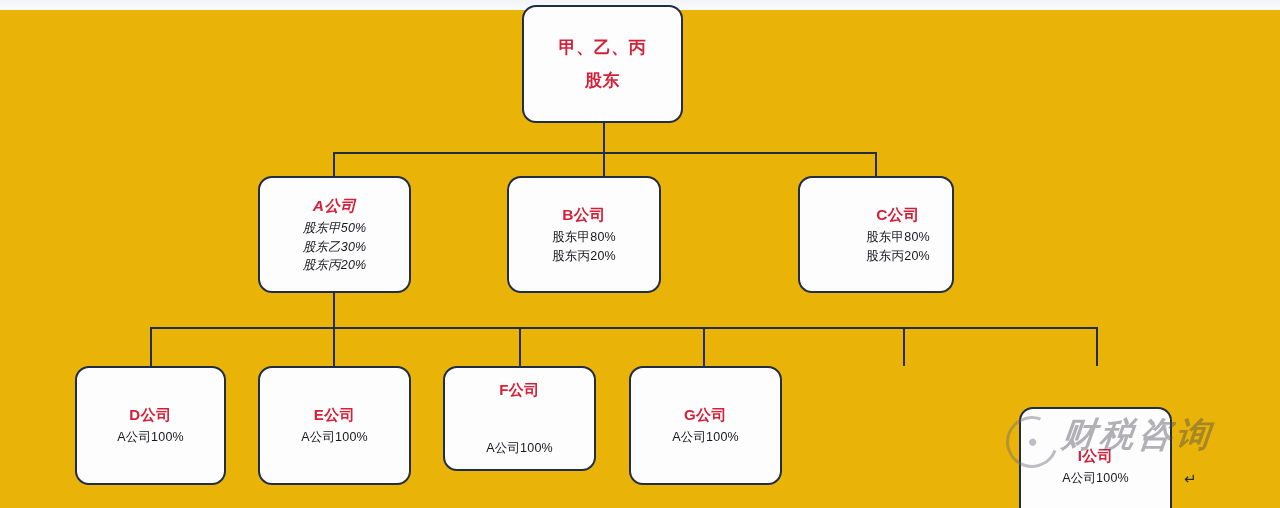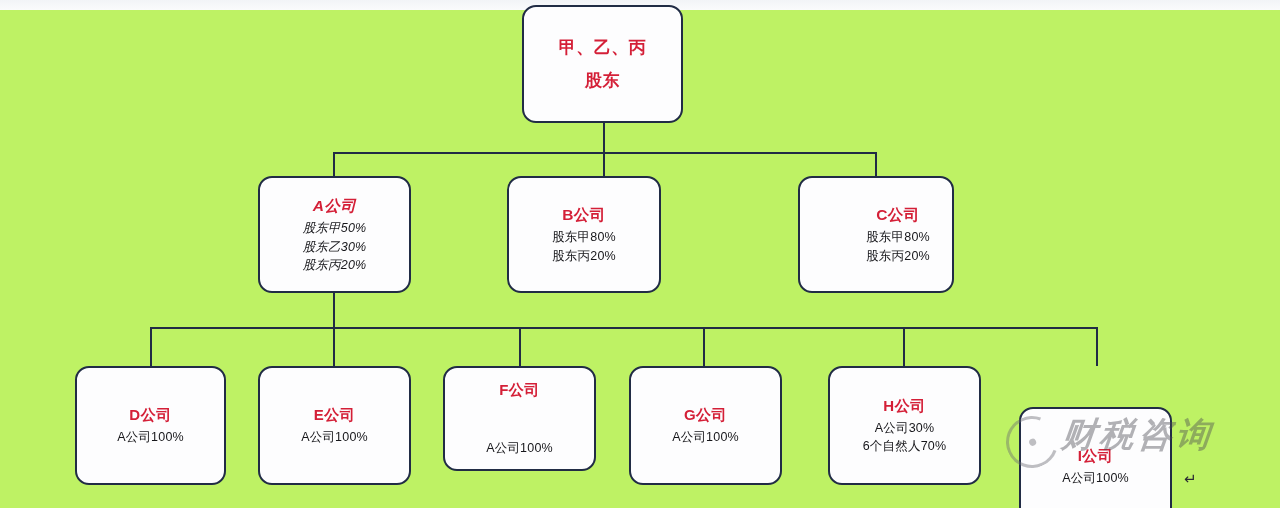--- a/index.html
+++ b/index.html
@@ -4,21 +4,21 @@
 <style>
   html, body {
     margin: 0;
     padding: 0;
     background: #ffffff;
   }
   #stage {
     position: relative;
     width: 1280px;
     height: 508px;
-    background: #bef264;
+    background: #eab308;
     overflow: hidden;
     font-family: "Liberation Sans", "DejaVu Sans", sans-serif;
   }
   
   #paper-edge {
     position: absolute;
     top: 0; left: 0;
     width: 1280px; height: 10px;
     background: linear-gradient(180deg, #f2f4f7 0%, #fafbfc 100%);
     pointer-events: none;
@@ -186,25 +186,20 @@
   <div class="node lvl3" style="left:443px; top:366px; width:153px; height:105px;gap:36px;">
     <div class="title">F公司</div>
     <div class="sub">A公司100%</div>
   </div>
 
   <div class="node lvl3" style="left:629px; top:366px; width:153px; height:119px;">
     <div class="title">G公司</div>
     <div class="sub">A公司100%</div>
   </div>
 
-  <div class="node lvl3" style="left:828px; top:366px; width:153px; height:119px;">
-    <div class="title">H公司</div>
-    <div class="sub">A公司30%</div>
-    <div class="sub">6个自然人70%</div>
-  </div>
 
   <div class="node lvl3" style="left:1019px; top:366px; width:153px; height:119px;margin-top:41px;">
     <div class="title">I公司</div>
     <div class="sub">A公司100%</div>
   </div>
 
   <div id="watermark">
     <div class="wm-ring">
       <div class="wm-ring-dot"></div>
     </div>

